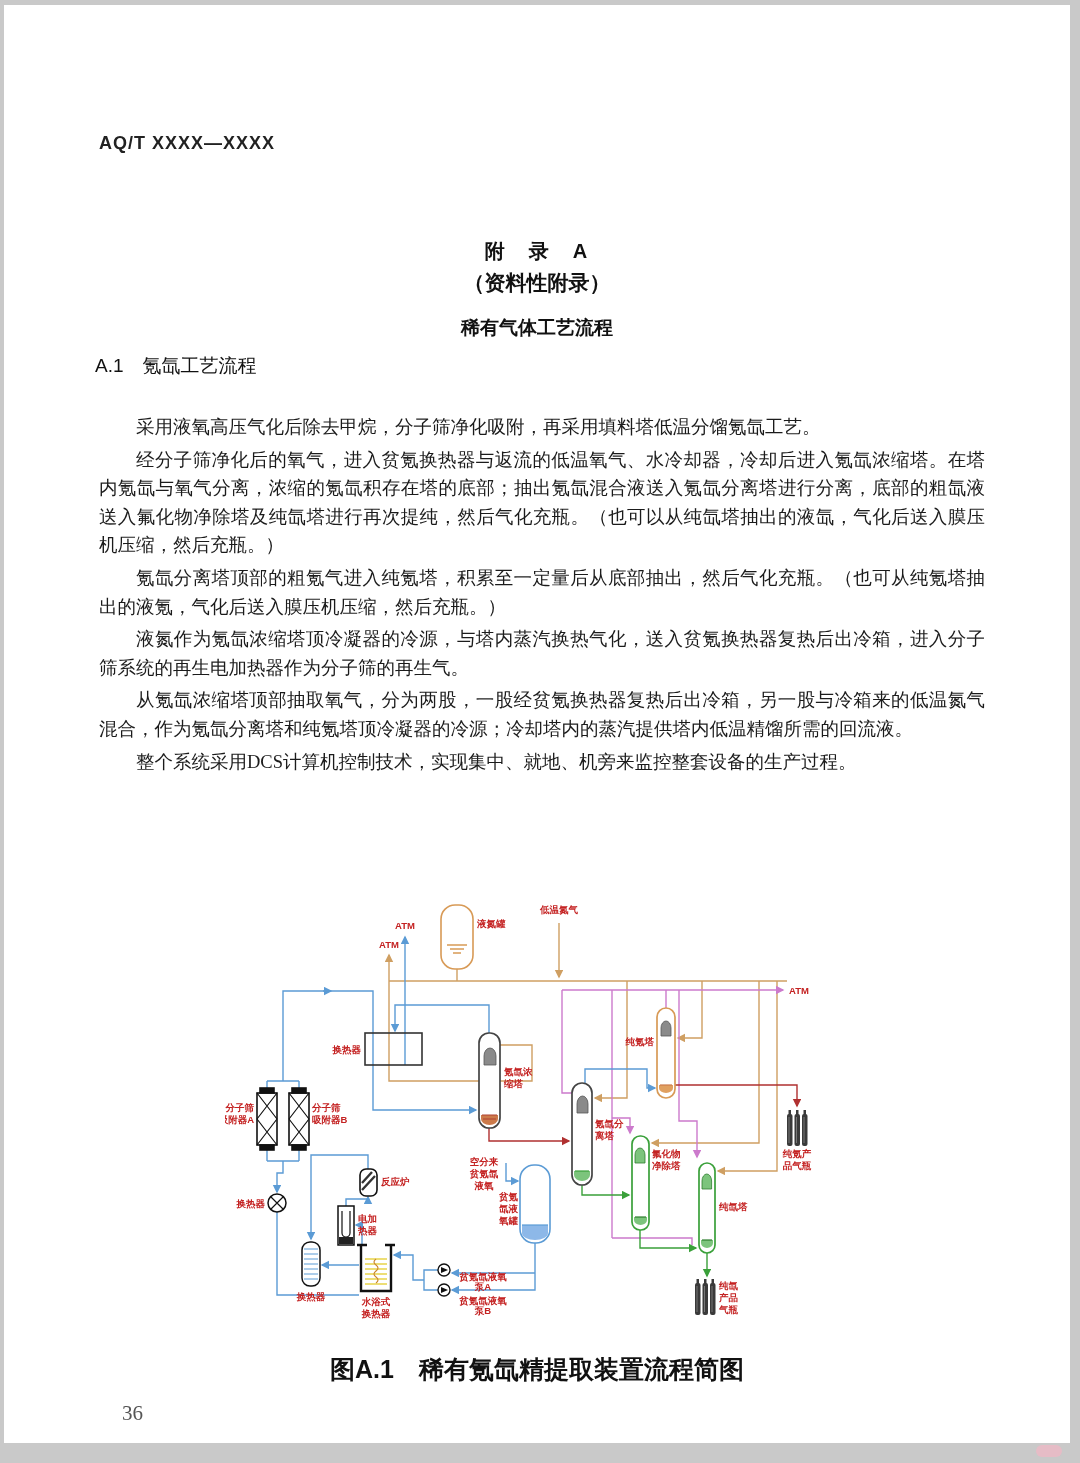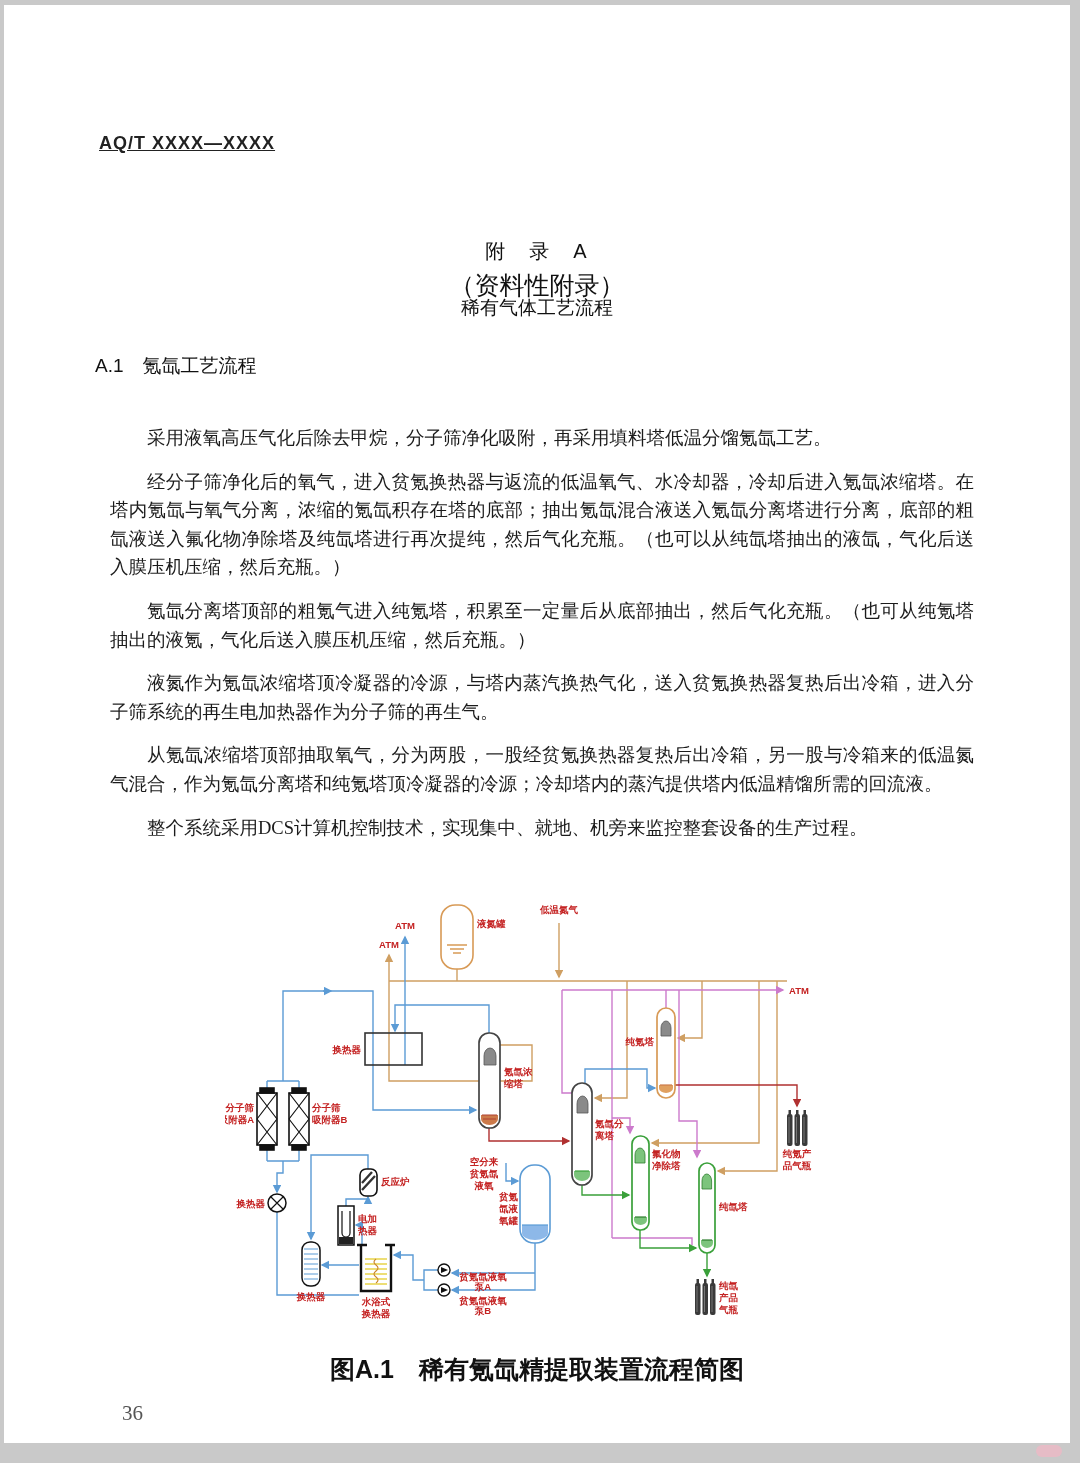--- a/index.html
+++ b/index.html
@@ -3,31 +3,31 @@
 <meta charset="utf-8">
 <style>
   html,body{margin:0;padding:0;}
   body{
     width:1080px;height:1463px;position:relative;background:#c9c9c9;
     font-family:"Liberation Serif","DejaVu Serif",serif;color:#1b1b1b;
     overflow:hidden;
   }
   .sheet{position:absolute;left:4px;top:5px;width:1066px;height:1438px;background:#ffffff;}
   .hdr{position:absolute;left:95px;top:128px;font-family:"Liberation Sans",sans-serif;
-       font-weight:700;font-size:18px;letter-spacing:1px;color:#222;text-decoration:underline;}
+       font-weight:700;font-size:18px;letter-spacing:1px;color:#222;}
   .title-line{position:absolute;left:0;width:1066px;text-align:center;
-       font-family:"Liberation Sans",sans-serif;font-weight:400;color:#111;}
+       font-family:"Liberation Sans",sans-serif;font-weight:700;color:#111;}
   .t1{top:233px;font-size:20px;letter-spacing:2px;}
-  .t2{top:264px;font-size:25px;}
-  .t3{top:290px;font-size:19px;}
+  .t2{top:264px;font-size:21px;}
+  .t3{top:310px;font-size:19px;}
   .sec{position:absolute;left:91px;top:348px;font-family:"Liberation Sans",sans-serif;
        font-weight:400;font-size:19px;color:#111;}
   .bodytext{position:absolute;left:91px;top:404px;width:894px;
        font-size:18.5px;line-height:28.6px;text-align:justify;color:#1b1b1b;}
-  .bodytext p{margin:15px;text-indent:2em;}
+  .bodytext p{margin:4px;text-indent:2em;}
   .fig{position:absolute;left:221px;top:888px;width:624px;height:460px;}
   .cap{position:absolute;left:0;width:1066px;top:1348px;text-align:center;
        font-family:"Liberation Sans",sans-serif;font-weight:700;font-size:25px;color:#111;}
   .pgnum{position:absolute;left:118px;top:1396px;font-size:21px;color:#555;}
   .smudge{position:absolute;right:18px;bottom:6px;width:26px;height:12px;border-radius:8px;
        background:#edb9c6;opacity:.8;}
   svg text{font-family:"Liberation Sans",sans-serif;font-weight:bold;font-size:9.5px;fill:#c42222;}
 </style>
 </head>
 <body>

